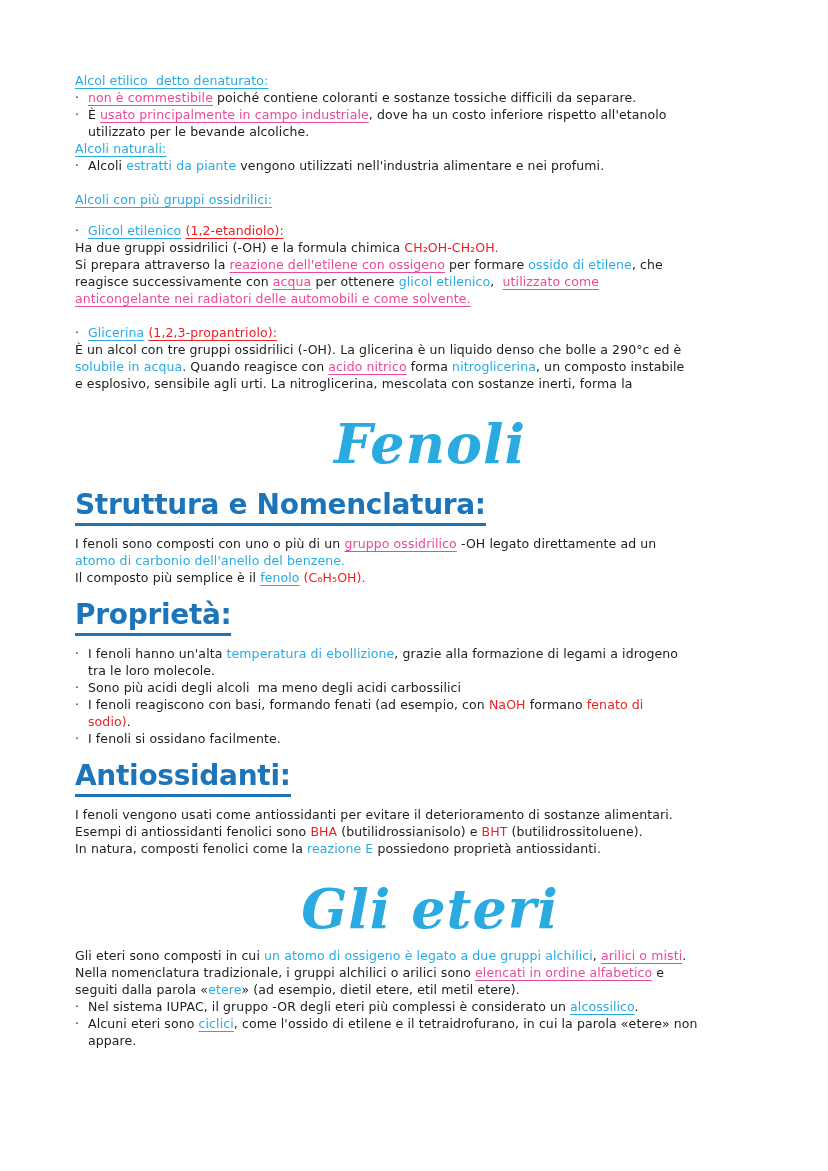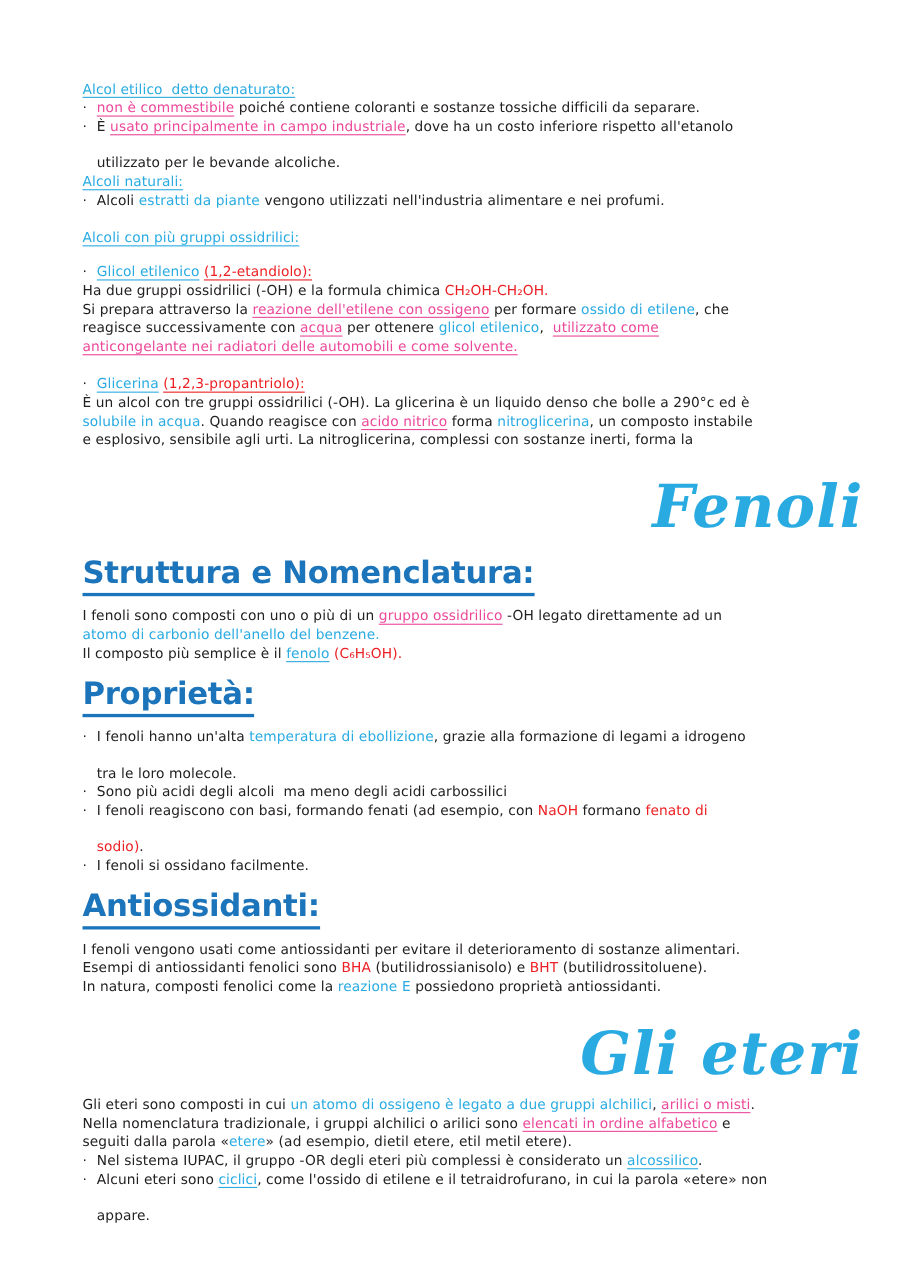--- a/index.html
+++ b/index.html
@@ -17,21 +17,21 @@
   .content {
     position: absolute;
     left: 75px; top: 72px;
     width: 710px;
     font-size: 12.5px;
     line-height: 17px;
     color: #232020;
     letter-spacing: 0.1px;
   }
   .ln { white-space: pre; }
-  .t-c { padding-left: 13px; margin-top: 16px; }
+  .t-c { padding-left: 13px; }
   .marker {
     display: inline-block;
     width: 13px;
     color: #232020;
   }
   .gap { width: 100%; }
 
   
   .s-p      { color: #232020; }
   .s-u      { color: #ec4899; text-decoration: underline; text-decoration-thickness: 1.4px; text-underline-offset: 2.5px; }
@@ -49,21 +49,21 @@
     letter-spacing: -0.3px;
     color: #1c75bb;
     border-bottom: 3px solid #1c75bb;
     padding-bottom: 2px;
     margin: 13px 0 9px 0;
     white-space: pre;
     text-align: right;
   }
   
   .script {
-    text-align: right;
+    text-align: center;
     font-family: "DejaVu Serif", "Liberation Serif", serif;
     font-style: italic;
     font-weight: bold;
     font-size: 54px;
     line-height: 64px;
     color: #29abe2;
     margin: 20px 0 6px 0;
     letter-spacing: 1px;
   }
 </style>
@@ -83,21 +83,21 @@
       <div class="gap" style="height: 14px;"></div>
       <div class="ln t-b"><span class="marker">·</span><span class="s-cyan-u">Glicol etilenico</span><span class="s-p"> </span><span class="s-red-u">(1,2-etandiolo):</span></div>
       <div class="ln t-l"><span class="s-p">Ha due gruppi ossidrilici (-OH) e la formula chimica </span><span class="s-red">CH₂OH-CH₂OH.</span></div>
       <div class="ln t-l"><span class="s-p">Si prepara attraverso la </span><span class="s-u">reazione dell'etilene con ossigeno</span><span class="s-p"> per formare </span><span class="s-cyan">ossido di etilene</span><span class="s-p">, che</span></div>
       <div class="ln t-l"><span class="s-p">reagisce successivamente con </span><span class="s-u">acqua</span><span class="s-p"> per ottenere </span><span class="s-cyan">glicol etilenico</span><span class="s-p">,  </span><span class="s-u">utilizzato come</span></div>
       <div class="ln t-l"><span class="s-u">anticongelante nei radiatori delle automobili e come solvente.</span></div>
       <div class="gap" style="height: 17px;"></div>
       <div class="ln t-b"><span class="marker">·</span><span class="s-cyan-u">Glicerina</span><span class="s-p"> </span><span class="s-red-u">(1,2,3-propantriolo):</span></div>
       <div class="ln t-l"><span class="s-p">È un alcol con tre gruppi ossidrilici (-OH). La glicerina è un liquido denso che bolle a 290°c ed è</span></div>
       <div class="ln t-l"><span class="s-cyan">solubile in acqua</span><span class="s-p">. Quando reagisce con </span><span class="s-u">acido nitrico</span><span class="s-p"> forma </span><span class="s-cyan">nitroglicerina</span><span class="s-p">, un composto instabile</span></div>
-      <div class="ln t-l"><span class="s-p">e esplosivo, sensibile agli urti. La nitroglicerina, complessi con sostanze inerti, forma la</span></div>
+      <div class="ln t-l"><span class="s-p">e esplosivo, sensibile agli urti. La nitroglicerina, mescolata con sostanze inerti, forma la</span></div>
       <div class="script">Fenoli</div>
       <div class="section">Struttura e Nomenclatura:</div>
       <div class="ln t-l"><span class="s-p">I fenoli sono composti con uno o più di un </span><span class="s-u">gruppo ossidrilico</span><span class="s-p"> -OH legato direttamente ad un</span></div>
       <div class="ln t-l"><span class="s-cyan">atomo di carbonio dell'anello del benzene.</span></div>
       <div class="ln t-l"><span class="s-p">Il composto più semplice è il </span><span class="s-cyan-u">fenolo</span><span class="s-p"> </span><span class="s-red">(C₆H₅OH).</span></div>
       <div class="section">Proprietà:</div>
       <div class="ln t-b"><span class="marker">·</span><span class="s-p">I fenoli hanno un'alta </span><span class="s-cyan">temperatura di ebollizione</span><span class="s-p">, grazie alla formazione di legami a idrogeno</span></div>
       <div class="ln t-c"><span class="s-p">tra le loro molecole.</span></div>
       <div class="ln t-b"><span class="marker">·</span><span class="s-p">Sono più acidi degli alcoli  ma meno degli acidi carbossilici</span></div>
       <div class="ln t-b"><span class="marker">·</span><span class="s-p">I fenoli reagiscono con basi, formando fenati (ad esempio, con </span><span class="s-red">NaOH</span><span class="s-p"> formano </span><span class="s-red">fenato di</span></div>

